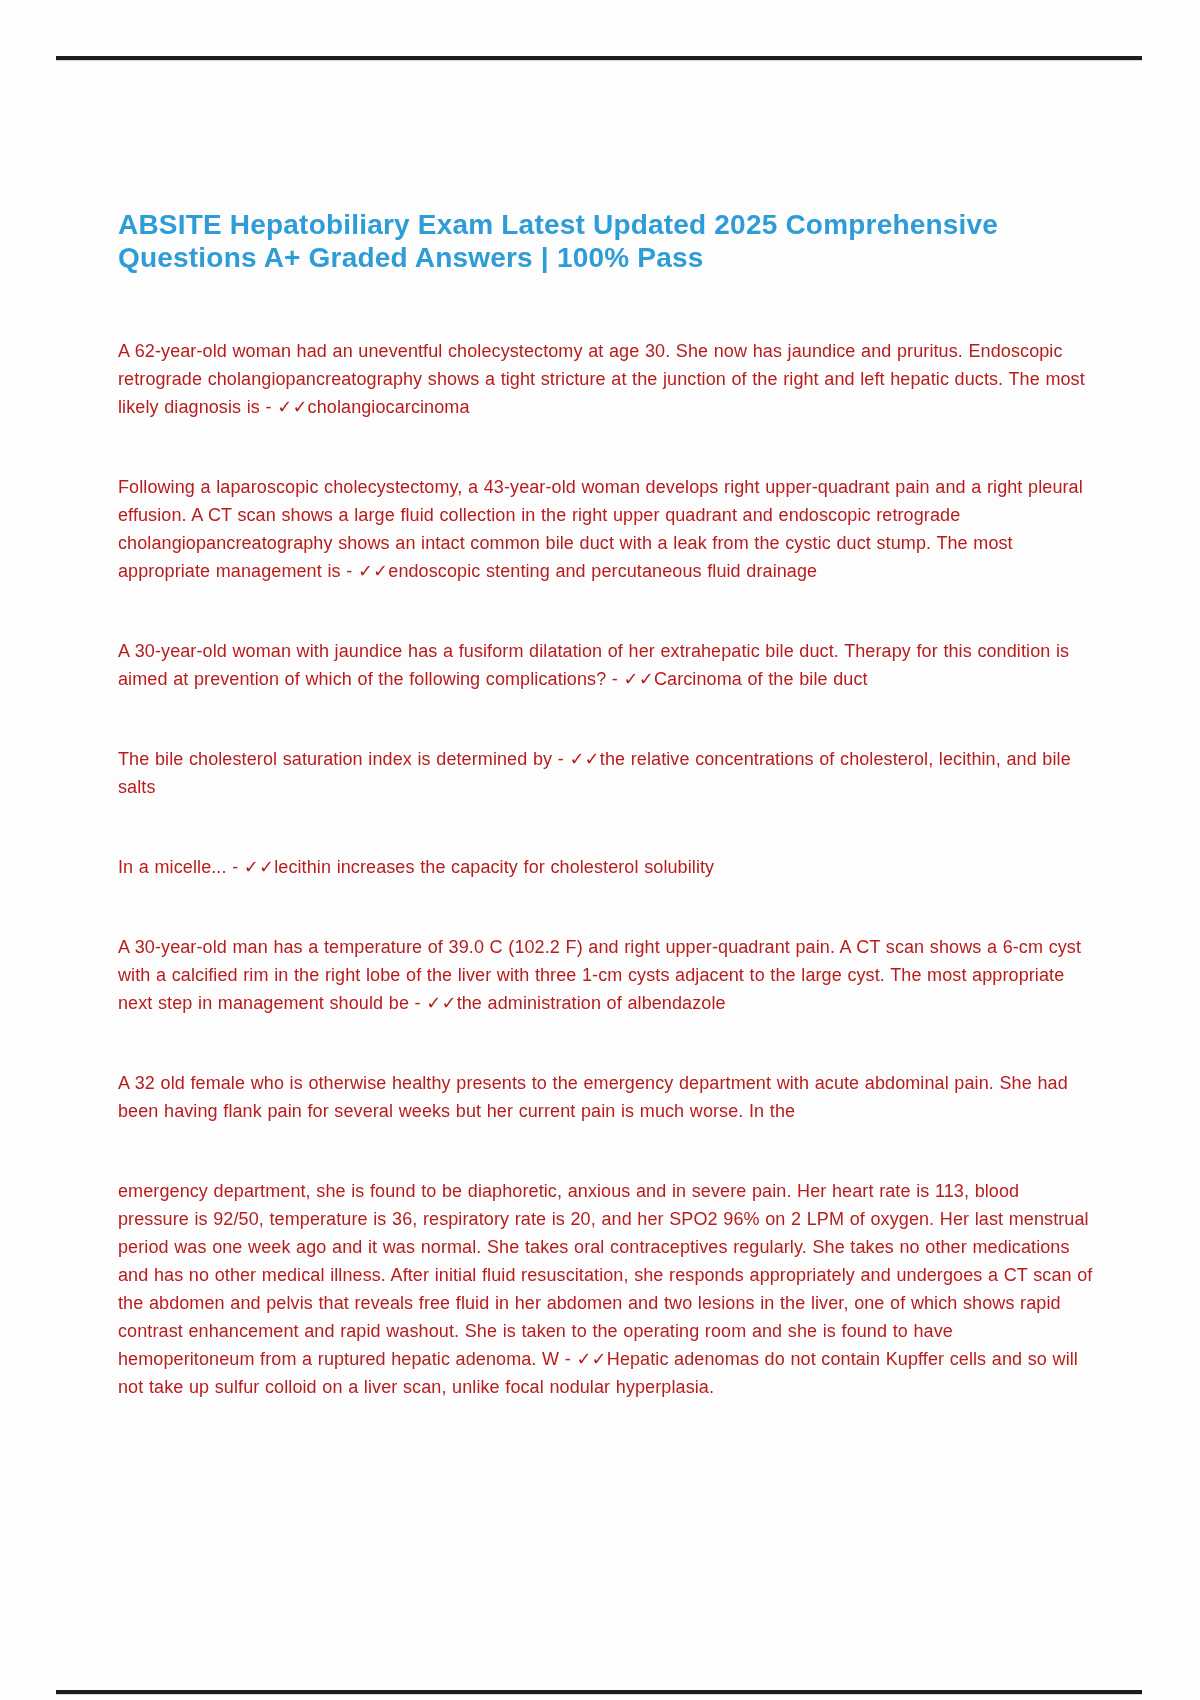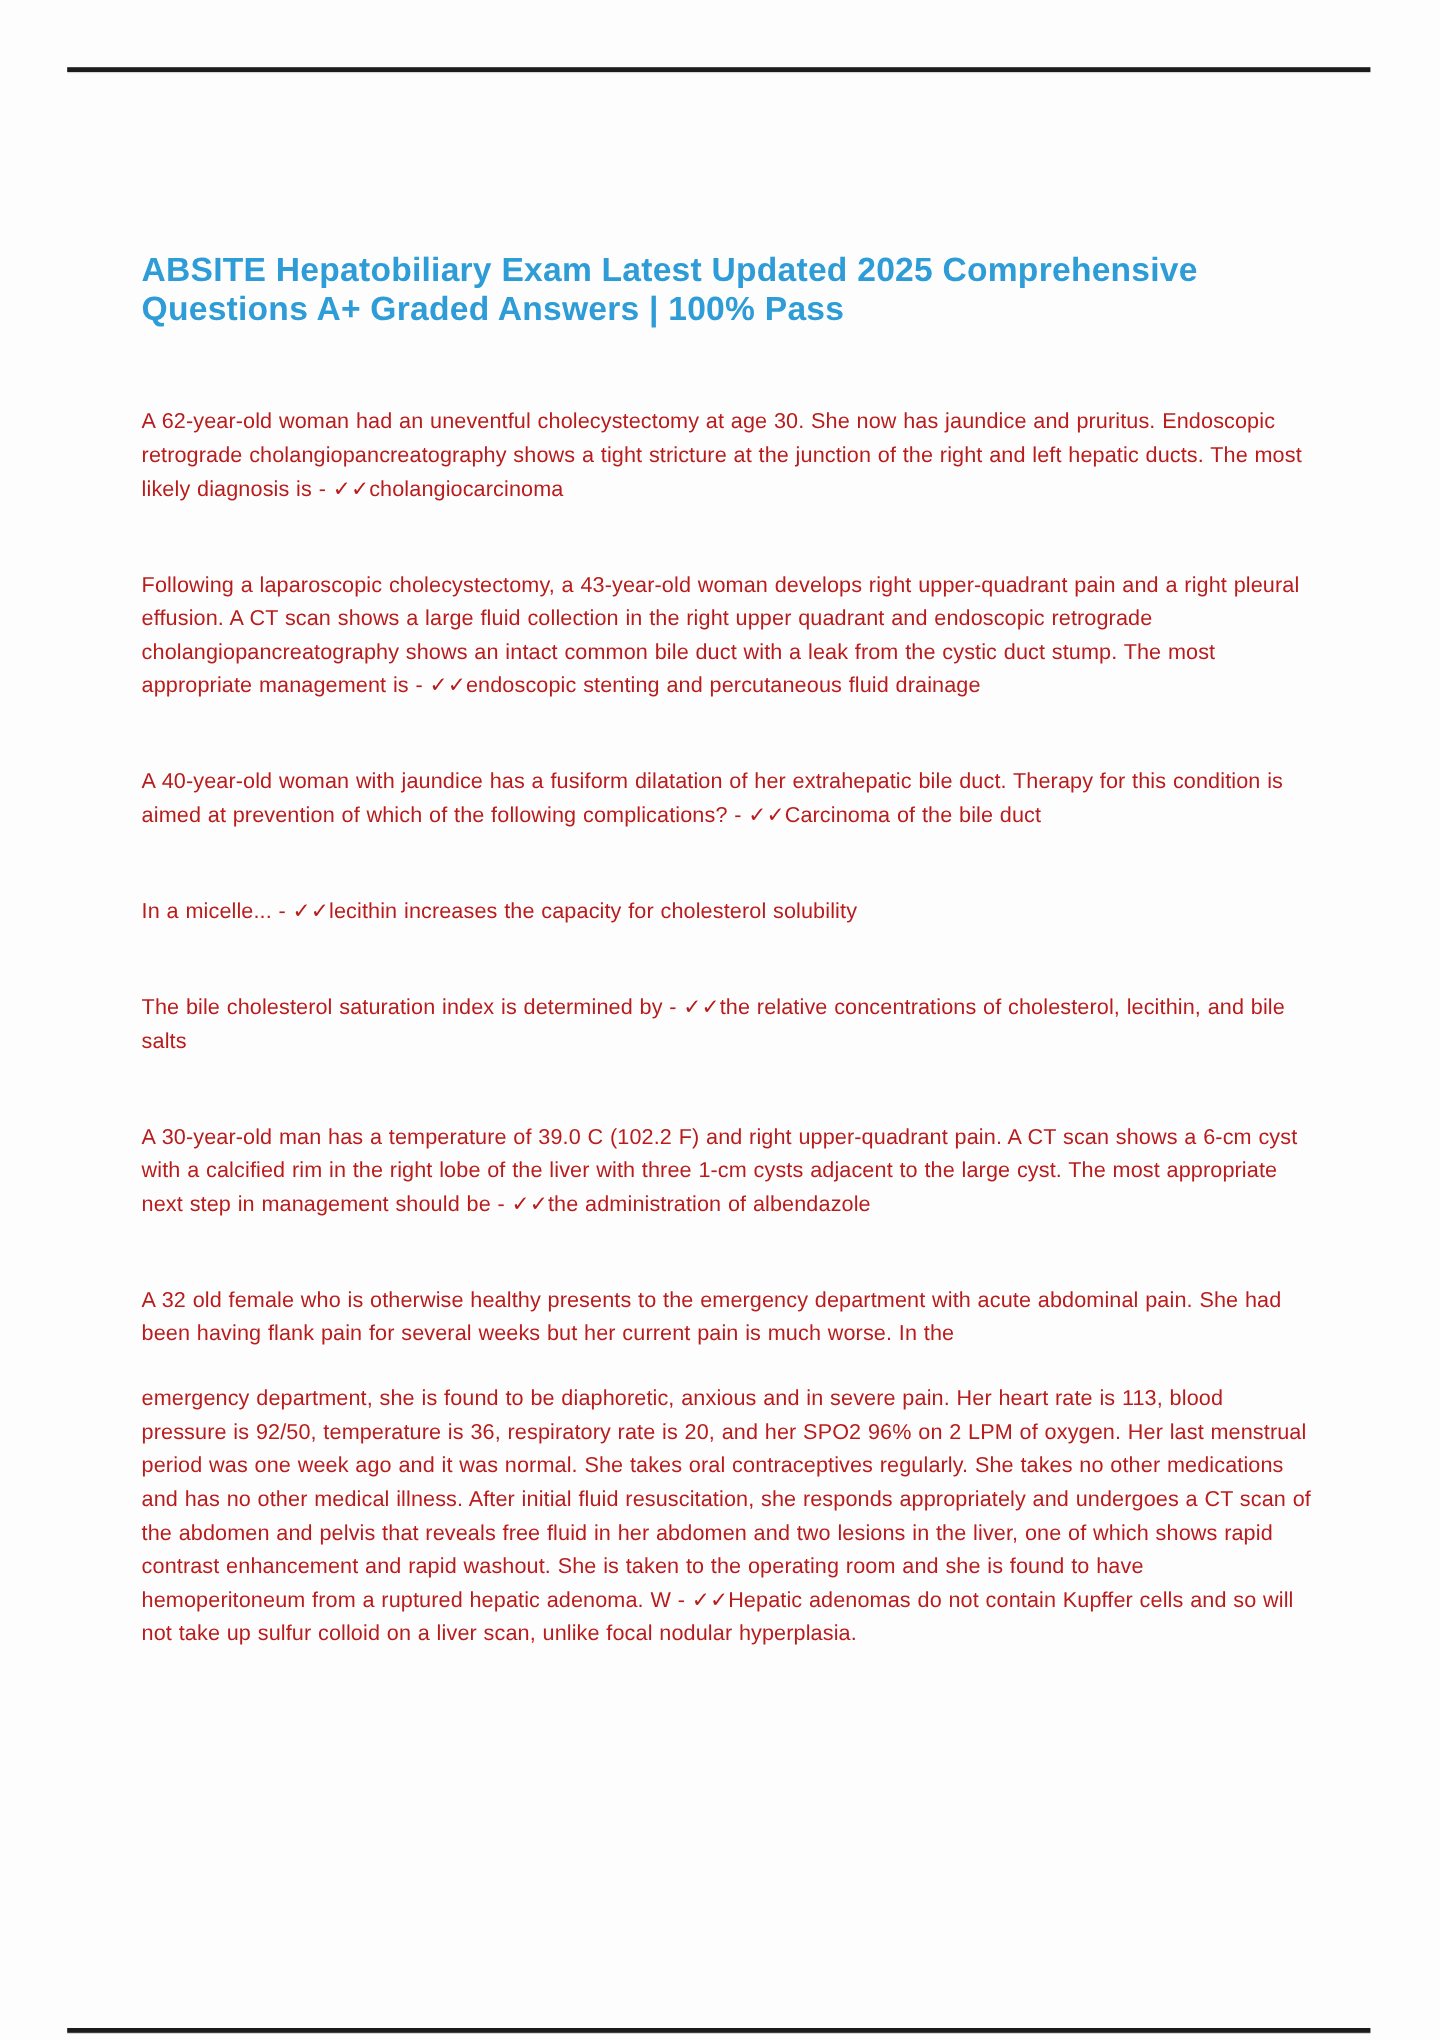--- a/index.html
+++ b/index.html
@@ -39,36 +39,36 @@
     letter-spacing: 0.2px;
   }
   p.para {
     margin: 0 0 52px 0;
     font-size: 18px;
     line-height: 28px;
     color: #b91c1c;
     letter-spacing: 0.1px;
     word-spacing: 0.5px;
   }
-  p.para.gap-small { margin-bottom: 26px; }
+  p.para.gap-small { }
   p.para.gap-none  { margin-bottom: 0; }
 </style>
 </head>
 <body>
 
 <div class="page">
   <div class="rule top" style="background: rgb(28, 28, 28);"></div>
 
   <div class="content">
     <h1 class="doc-title" style="color: rgb(46, 156, 214);">ABSITE Hepatobiliary Exam Latest Updated 2025 Comprehensive Questions A+ Graded Answers | 100% Pass</h1>
 
     <p class="para">A 62-year-old woman had an uneventful cholecystectomy at age 30. She now has jaundice and pruritus. Endoscopic retrograde cholangiopancreatography shows a tight stricture at the junction of the right and left hepatic ducts. The most likely diagnosis is - ✓✓cholangiocarcinoma</p>
     <p class="para">Following a laparoscopic cholecystectomy, a 43-year-old woman develops right upper-quadrant pain and a right pleural effusion. A CT scan shows a large fluid collection in the right upper quadrant and endoscopic retrograde cholangiopancreatography shows an intact common bile duct with a leak from the cystic duct stump. The most appropriate management is - ✓✓endoscopic stenting and percutaneous fluid drainage</p>
-    <p class="para">A 40-year-old woman with jaundice has a fusiform dilatation of her extrahepatic bile duct. Therapy for this condition is aimed at prevention of which of the following complications? - ✓✓Carcinoma of the bile duct</p>
+    <p class="para">A 30-year-old woman with jaundice has a fusiform dilatation of her extrahepatic bile duct. Therapy for this condition is aimed at prevention of which of the following complications? - ✓✓Carcinoma of the bile duct</p>
+    <p class="para">The bile cholesterol saturation index is determined by - ✓✓the relative concentrations of cholesterol, lecithin, and bile salts</p>
     <p class="para">In a micelle... - ✓✓lecithin increases the capacity for cholesterol solubility</p>
-    <p class="para">The bile cholesterol saturation index is determined by - ✓✓the relative concentrations of cholesterol, lecithin, and bile salts</p>
     <p class="para">A 30-year-old man has a temperature of 39.0 C (102.2 F) and right upper-quadrant pain. A CT scan shows a 6-cm cyst with a calcified rim in the right lobe of the liver with three 1-cm cysts adjacent to the large cyst. The most appropriate next step in management should be - ✓✓the administration of albendazole</p>
     <p class="para gap-small">A 32 old female who is otherwise healthy presents to the emergency department with acute abdominal pain. She had been having flank pain for several weeks but her current pain is much worse. In the</p>
     <p class="para gap-none">emergency department, she is found to be diaphoretic, anxious and in severe pain. Her heart rate is 113, blood pressure is 92/50, temperature is 36, respiratory rate is 20, and her SPO2 96% on 2 LPM of oxygen. Her last menstrual period was one week ago and it was normal. She takes oral contraceptives regularly. She takes no other medications and has no other medical illness. After initial fluid resuscitation, she responds appropriately and undergoes a CT scan of the abdomen and pelvis that reveals free fluid in her abdomen and two lesions in the liver, one of which shows rapid contrast enhancement and rapid washout. She is taken to the operating room and she is found to have hemoperitoneum from a ruptured hepatic adenoma. W - ✓✓Hepatic adenomas do not contain Kupffer cells and so will not take up sulfur colloid on a liver scan, unlike focal nodular hyperplasia.</p>
   </div>
 
   <div class="rule bottom" style="background: rgb(28, 28, 28);"></div>
 </div>
 
 </body></html>

